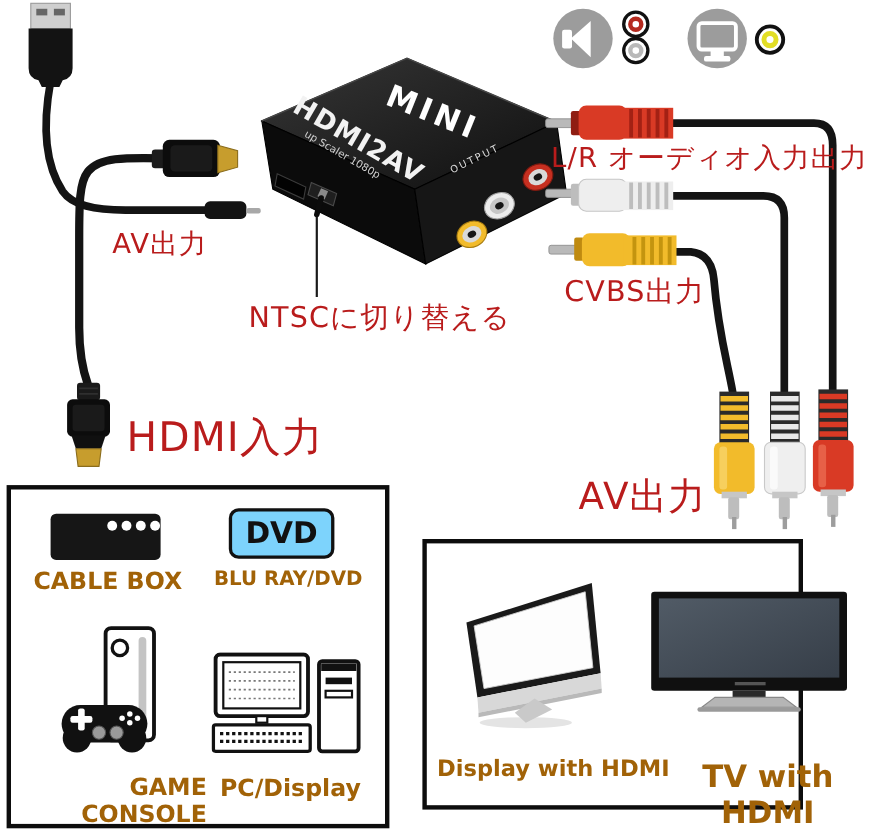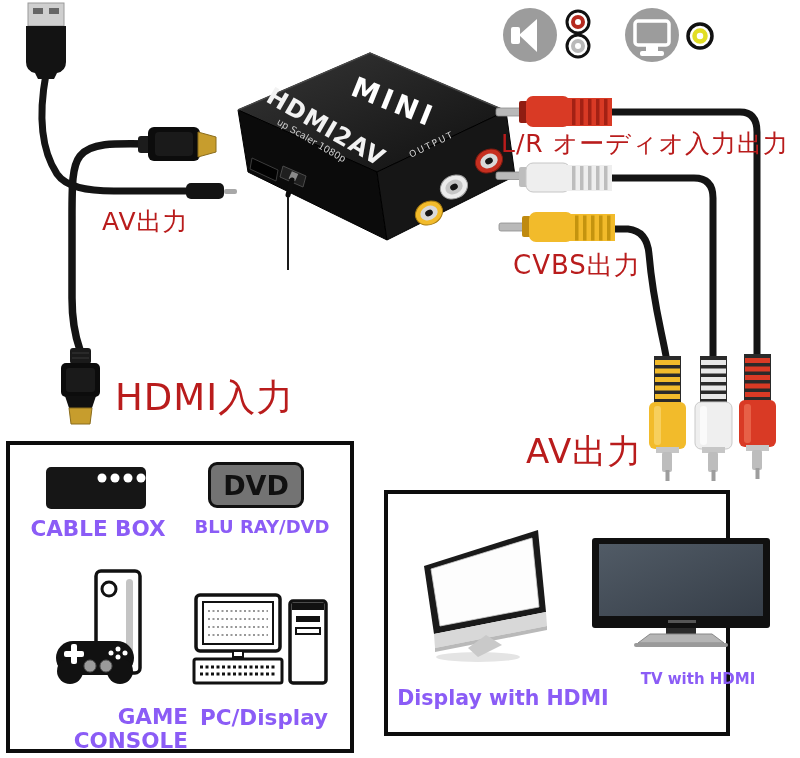--- a/index.html
+++ b/index.html
@@ -4,22 +4,22 @@
 <style>
   *{margin:0;padding:0;box-sizing:border-box}
   html,body{width:800px;height:758px;background:#fff}
   body{font-family:"DejaVu Sans","Liberation Sans",sans-serif;position:relative;overflow:hidden}
   .canvas{position:relative;width:800px;height:758px;background:#fff}
   .art{position:absolute;left:0;top:0}
   .lbl{position:absolute;color:#b91c1c;white-space:nowrap;letter-spacing:1px}
   .bold{font-weight:normal}
   .panel{position:absolute;border:4px solid #0d0d0d;background:#fff}
   .abs{position:absolute}
-  .plabel{position:absolute;color:#8b5cf6;font-weight:600;text-align:center}
-  .badge{position:absolute;border:3.5px solid #111;border-radius:9px;background:#737373;
+  .plabel{position:absolute;color:#a16207;font-weight:600;text-align:center}
+  .badge{position:absolute;border:3.5px solid #111;border-radius:9px;background:#7dd3fc;
          display:flex;align-items:center;justify-content:center;
          font-weight:bold;color:#111}
 </style>
 </head>
 <body>
 
 <div class="canvas">
 
   <svg class="art" width="800" height="758" viewBox="0 0 800 758">
     <defs>
@@ -180,20 +180,21 @@
       <rect x="646" y="46" width="12" height="5" fill="#fff"></rect>
       <rect x="640" y="51" width="24" height="5" rx="2" fill="#fff"></rect>
     </g>
     <g>
       <circle cx="700" cy="36" r="12" fill="#fff" stroke="#111" stroke-width="3.5"></circle>
       <circle cx="700" cy="36" r="5.5" fill="#fff" stroke="#e2de25" stroke-width="4.5"></circle>
     </g>
   </svg>
 
   <div class="lbl" style="left:102px;top:205px;font-size:25px">AV出力</div>
+  <div class="lbl" style="left:226px;top:271px;font-size:26px">NTSCに切り替える</div>
   <div class="lbl bold" style="left:115px;top:373px;font-size:37px">HDMI入力</div>
   <div class="lbl" style="left:501px;top:127px;font-size:25px">L/R オーディオ入力出力</div>
   <div class="lbl" style="left:513px;top:248px;font-size:26px">CVBS出力</div>
   <div class="lbl bold" style="left:526px;top:429px;font-size:34px">AV出力</div>
 
   <div class="panel" style="left:6px;top:441px;width:348px;height:312px">
     <svg class="abs" style="left:34px;top:20px" width="104" height="46" viewBox="0 0 104 46">
       <rect x="2" y="2" width="100" height="42" rx="5" fill="#161616"></rect>
       <circle cx="58" cy="13" r="4.5" fill="#fff"></circle>
         <circle cx="71" cy="13" r="4.5" fill="#fff"></circle>
@@ -255,16 +256,16 @@
       <linearGradient id="tvg2" x1="0" y1="0" x2="1" y2="1">
         <stop offset="0" stop-color="#515b66"></stop>
           <stop offset="1" stop-color="#363e48"></stop>
       </linearGradient>
       <rect x="78" y="84" width="28" height="3" fill="#555"></rect>
       <rect x="76" y="92" width="30" height="6" fill="#2a2a2a"></rect>
       <polygon points="48,107 134,107 122,98 60,98" fill="#b5b5b5" stroke="#888"></polygon>
       <rect x="44" y="107" width="94" height="4" rx="2" fill="#9a9a9a"></rect>
     </svg>
     <div class="plabel" style="left:6px;top:192px;width:218px;font-size:20.5px">Display with HDMI</div>
-    <div class="plabel" style="left:224px;top:176px;width:172px;font-size:15px">TV with HDMI</div>
+    <div class="plabel" style="left:224px;top:195px;width:172px;font-size:28px">TV with HDMI</div>
   </div>
 
 </div>
 
 </body></html>

